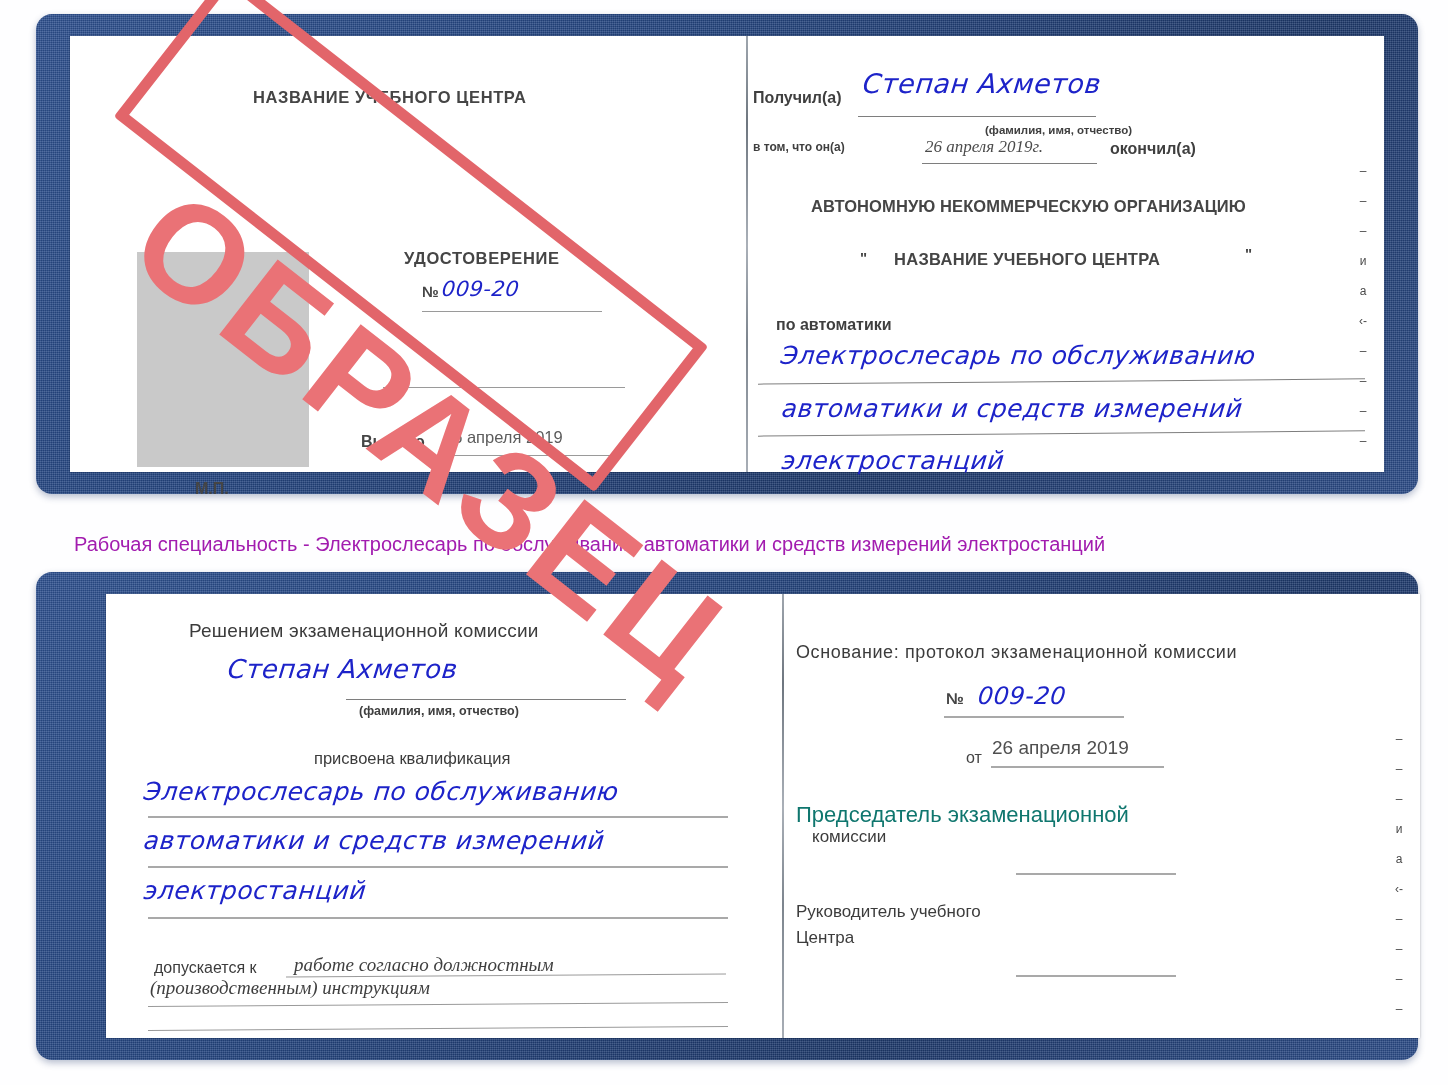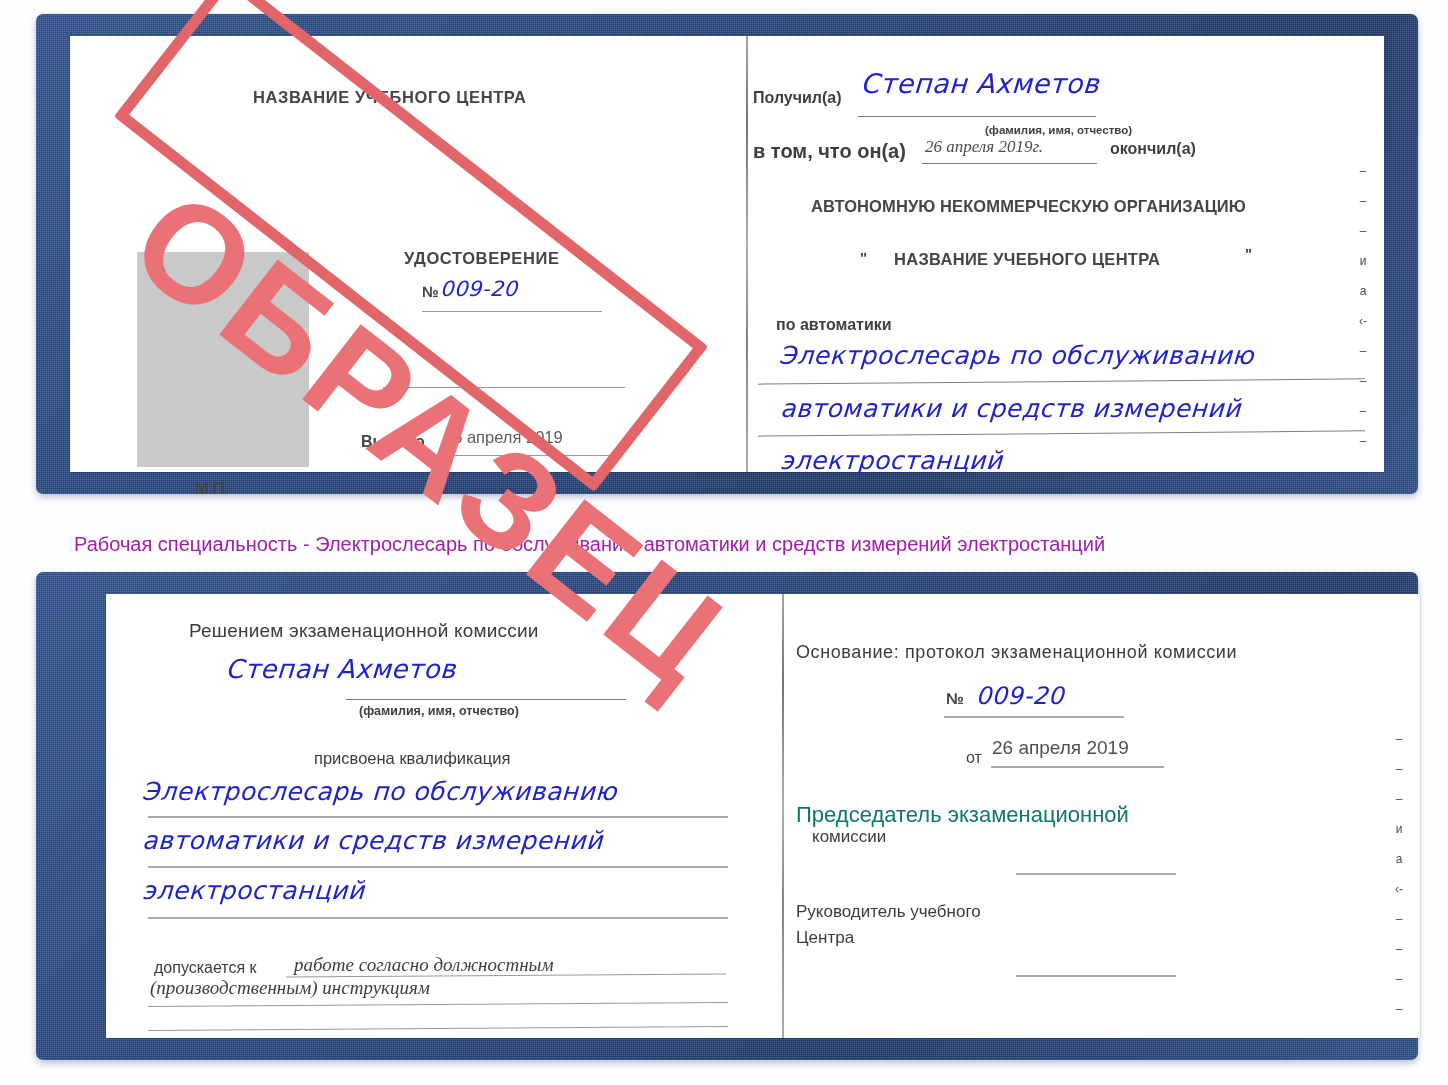--- a/index.html
+++ b/index.html
@@ -16,21 +16,21 @@
     background: #fefeff;
   }
 
   
   .booklet {
     position: absolute;
     background:
       repeating-linear-gradient(0deg, rgba(255,255,255,0.10) 0px, rgba(255,255,255,0.10) 1px, rgba(0,0,0,0.06) 1px, rgba(0,0,0,0.06) 2px),
       repeating-linear-gradient(90deg, rgba(255,255,255,0.09) 0px, rgba(255,255,255,0.09) 1px, rgba(0,0,0,0.05) 1px, rgba(0,0,0,0.05) 2px),
       linear-gradient(135deg, #2c4f8e 0%, #22437e 35%, #1b3668 70%, #2a4a86 100%);
-    border-radius: 7px;
+    border-radius: 16px;
     box-shadow: 0 3px 7px rgba(40,60,110,0.33);
   }
 
   
   .pages {
     position: absolute;
     background: #ffffff;
     box-shadow: 0 0 2px rgba(0,0,0,0.22);
   }
   .page-sheet {
@@ -187,21 +187,21 @@
     <div class="page-sheet" style="left:678px; width:636px;">
 
       <div class="lbl" style="left:5px; top:53px; font-size:16px; font-weight:bold; color:#3f3f3f;">Получил(а)</div>
 
       <div class="hand" style="left:115px; top:32px; font-size:27px;">Степан Ахметов</div>
 
       <div class="rule dark" style="left:110px; top:80px; width:238px;"></div>
 
       <div class="lbl" style="left:237px; top:88px; font-size:11.5px; font-weight:bold; color:#3f3f3f;">(фамилия, имя, отчество)</div>
 
-      <div class="lbl" style="left:5px; top:104px; font-size:20px; font-weight:bold; color:#3f3f3f;">в том, что он(а)</div>
+      <div class="lbl" style="left:5px; top:104px; font-size:12px; font-weight:bold; color:#3f3f3f;">в том, что он(а)</div>
 
       <div class="fill-serif" style="left:177px; top:101px; font-size:17px;">26 апреля 2019г.</div>
 
       <div class="rule dark" style="left:174px; top:127px; width:175px;"></div>
 
       <div class="lbl" style="left:362px; top:104px; font-size:16px; font-weight:bold; color:#3f3f3f;">окончил(а)</div>
 
       <div class="lbl" style="left:63px; top:161px; font-size:16.5px; font-weight:bold; letter-spacing:0.1px; color:#454545;">АВТОНОМНУЮ НЕКОММЕРЧЕСКУЮ ОРГАНИЗАЦИЮ</div>
 
 

